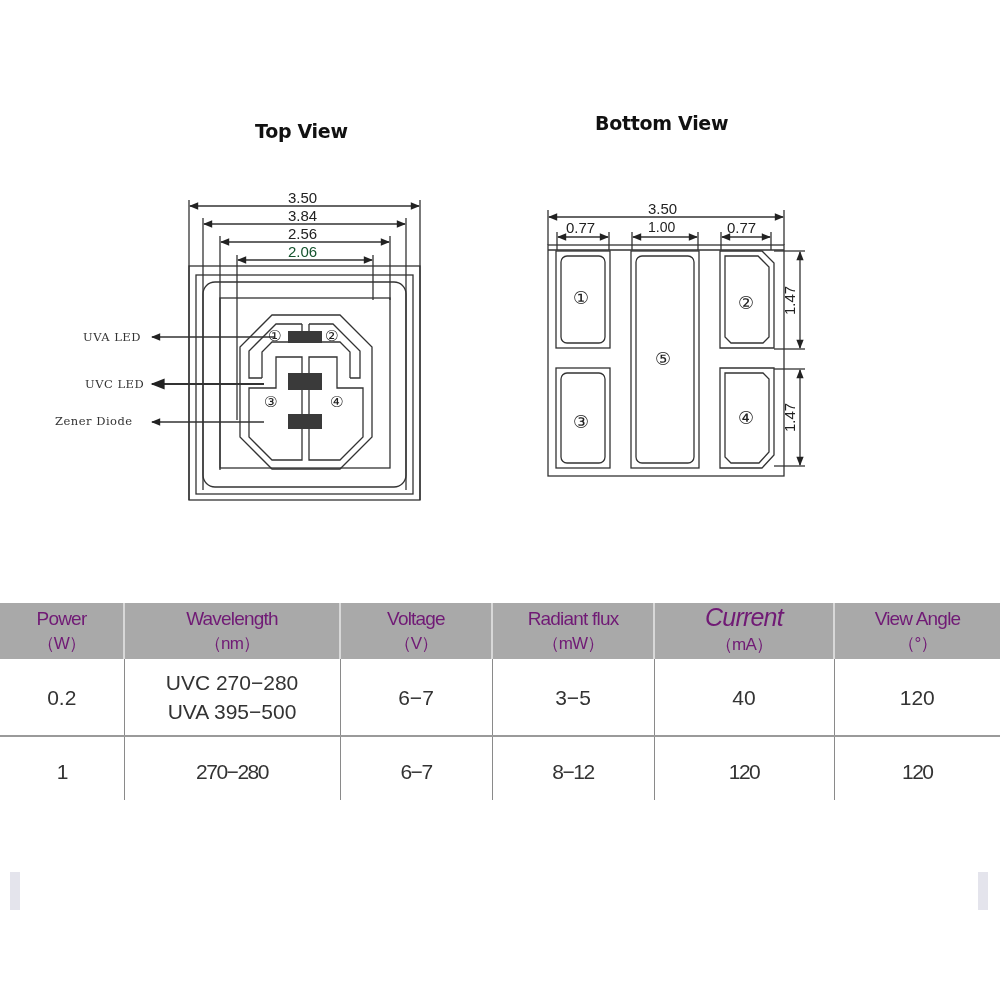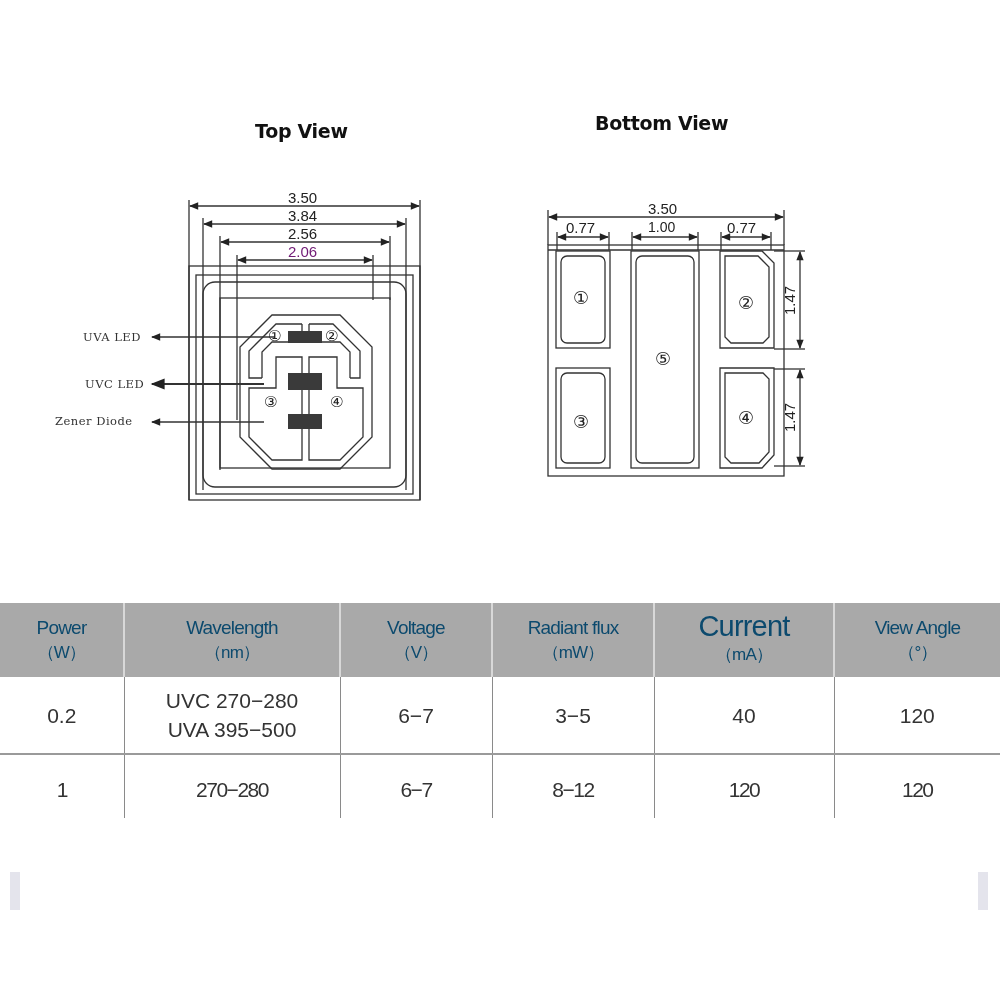--- a/index.html
+++ b/index.html
@@ -4,24 +4,24 @@
   <style>
     html, body { margin: 0; padding: 0; background: #ffffff; }
     body { width: 1000px; height: 1000px; position: relative; overflow: hidden; font-family: "Liberation Sans", sans-serif; color: #222; }
     .title { position: absolute; font-family: "DejaVu Sans", sans-serif; font-weight: bold; font-size: 19px; color: #111; letter-spacing: -0.3px; }
     #top-title { left: 255px; top: 120px; }
     #bottom-title { left: 595px; top: 112px; }
     svg.drawing { position: absolute; left: 0; top: 0; }
     .callout { position: absolute; font-family: "DejaVu Serif", serif; font-size: 11.5px; color: #333; letter-spacing: 0.5px; }
     
     .spec-table { position: absolute; left: 0; top: 603px; width: 1000px; border-collapse: collapse; table-layout: fixed; }
-    .spec-table th { background: #a9a9a9; color: #0c4a6e; font-weight: normal; font-size: 19px; line-height: 25px; height: 74px; padding: 0; border-left: 2px solid #d8d8d8; letter-spacing: -0.8px; vertical-align: middle; }
+    .spec-table th { background: #a9a9a9; color: #701a75; font-weight: normal; font-size: 19px; line-height: 25px; height: 56px; padding: 0; border-left: 2px solid #d8d8d8; letter-spacing: -0.8px; vertical-align: middle; }
     .spec-table th:first-child { border-left: none; }
     .spec-table th .unit { display: block; font-size: 17px; }
-    .spec-table th.big .lbl { font-size: 29px; }
+    .spec-table th.big .lbl { font-size: 25px; font-style: italic; }
     .spec-table td { text-align: center; font-size: 21px; color: #333; border-left: 1.5px solid #8a8a8a; border-bottom: 2px solid #9a9a9a; padding: 0; vertical-align: middle; }
     .spec-table td:first-child { border-left: none; }
     .spec-table tr.r1 td { height: 76px; line-height: 29px; }
     .spec-table tr.r2 td { height: 73px; }
     .spec-table tr.r3 td { height: 57px; border-bottom: none; padding-top: 6px; }
     .spec-table tr.r3 td.narrow { letter-spacing: -1.5px; }
     .cover { position: absolute; left: 0; top: 872px; width: 1000px; height: 128px; background: #ffffff; }
     .scroll-stub { position: absolute; top: 872px; width: 10px; height: 38px; background: #e4e4ec; }
   </style>
 </head>
@@ -113,21 +113,21 @@
     <line x1="774" y1="369" x2="805" y2="369"></line>
     <line x1="774" y1="466" x2="805" y2="466"></line>
     <line x1="800" y1="370" x2="800" y2="465" marker-start="url(#arr)" marker-end="url(#arr)"></line>
   </g>
 
 </svg>
 
 <div class="callout" style="font-family:'Liberation Sans',sans-serif;font-size:15px;color:#222;left:288px;top:189px;letter-spacing:0">3.50</div>
 <div class="callout" style="font-family:'Liberation Sans',sans-serif;font-size:15px;color:#222;left:288px;top:207px;letter-spacing:0">3.84</div>
 <div class="callout" style="font-family:'Liberation Sans',sans-serif;font-size:15px;color:#222;left:288px;top:225px;letter-spacing:0">2.56</div>
-<div class="callout" style="font-family:'Liberation Sans',sans-serif;font-size:15px;color:#701a75;left:288px;top:243px;letter-spacing:0">2.06</div>
+<div class="callout" style="font-family:'Liberation Sans',sans-serif;font-size:15px;color:#14532d;left:288px;top:243px;letter-spacing:0">2.06</div>
 
 <div class="callout" style="left:83px;top:330px">UVA LED</div>
 <div class="callout" style="left:85px;top:377px">UVC LED</div>
 <div class="callout" style="left:55px;top:414px">Zener Diode</div>
 
 <div class="callout" style="font-family:'DejaVu Sans',sans-serif;font-size:15px;color:#222;left:268px;top:327px;letter-spacing:0">①</div>
 <div class="callout" style="font-family:'DejaVu Sans',sans-serif;font-size:15px;color:#222;left:325px;top:327px;letter-spacing:0">②</div>
 <div class="callout" style="font-family:'DejaVu Sans',sans-serif;font-size:15px;color:#222;left:264px;top:393px;letter-spacing:0">③</div>
 <div class="callout" style="font-family:'DejaVu Sans',sans-serif;font-size:15px;color:#222;left:330px;top:393px;letter-spacing:0">④</div>
 

